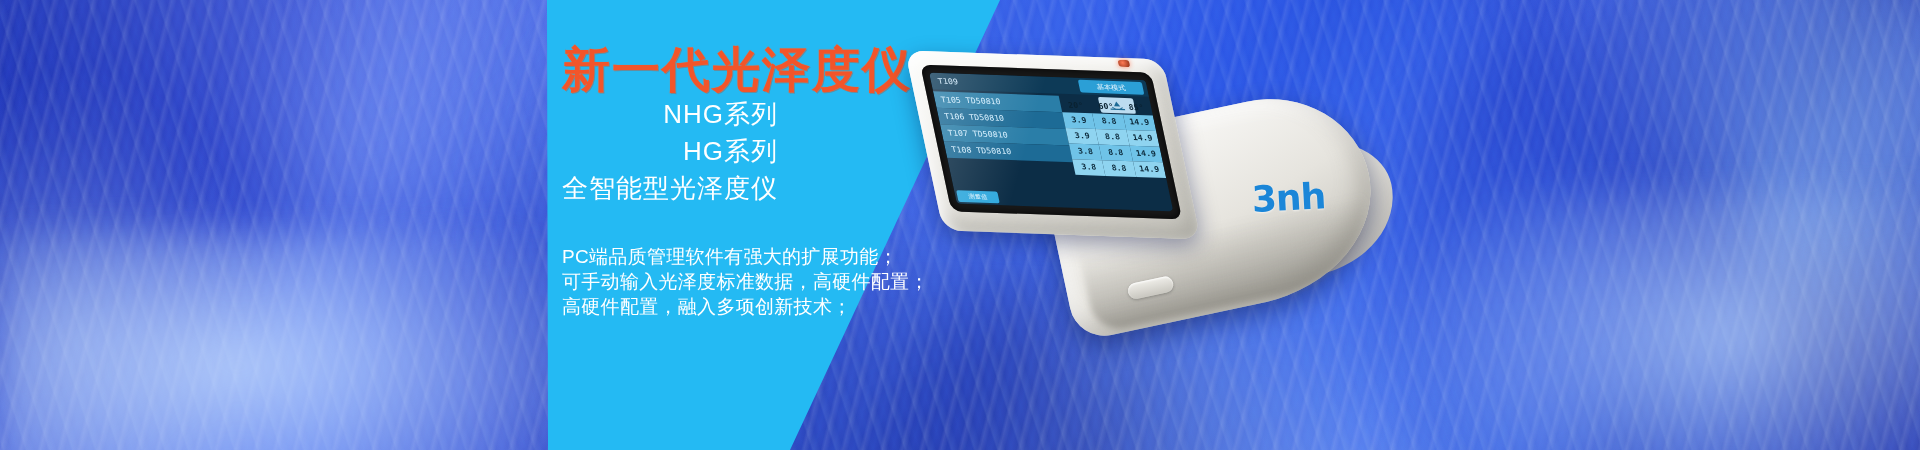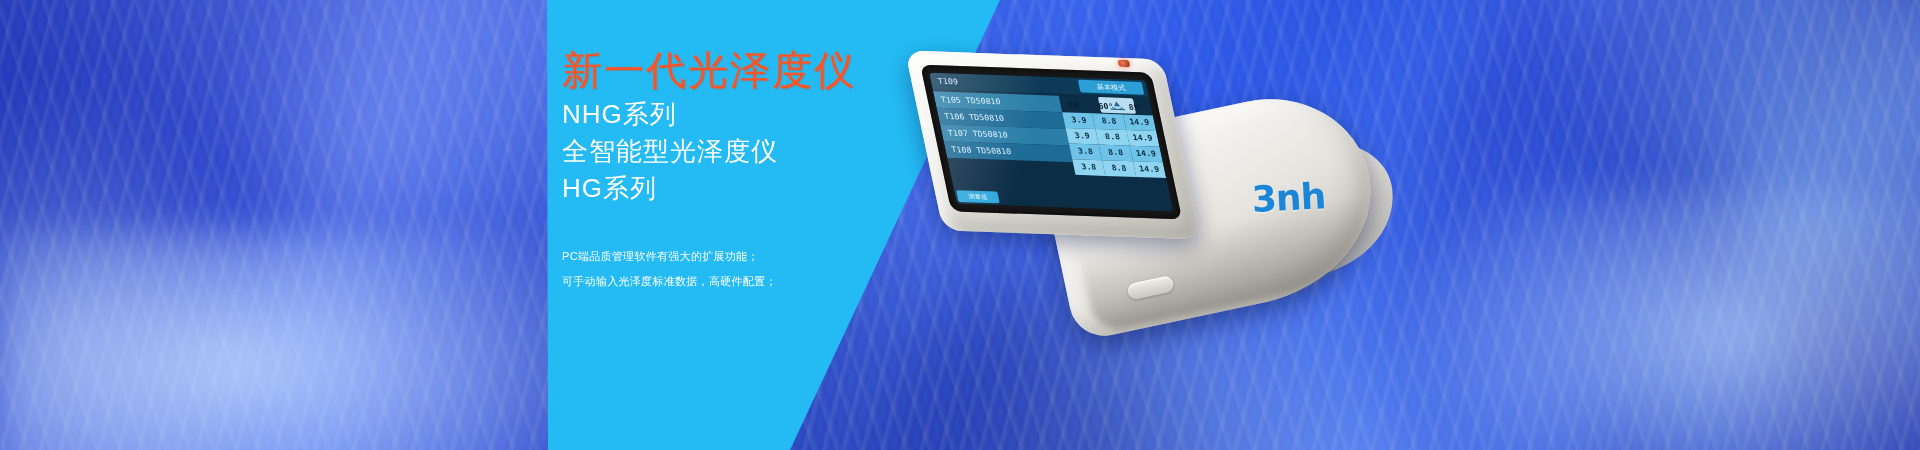--- a/index.html
+++ b/index.html
@@ -43,27 +43,27 @@
      filter:blur(40px);opacity:.85;}
   .glowBottom{position:absolute;left:0;bottom:-120px;width:680px;height:340px;
      background:radial-gradient(ellipse at 35% 40%, rgba(205,228,255,.75), rgba(205,228,255,0) 68%);filter:blur(16px);}
   .glowRight{position:absolute;right:-60px;bottom:-100px;width:620px;height:360px;
      background:radial-gradient(ellipse at 60% 40%, rgba(200,225,255,.62), rgba(200,225,255,0) 66%);filter:blur(18px);}
   .cyan-main{position:absolute;left:0;top:0;width:1000px;height:450px;background:#24baf3;
      clip-path:polygon(547px 0, 1000px 0, 790px 450px, 548px 450px);}
 
   
   .copy{position:absolute;left:560px;top:0;width:520px;height:450px;}
-  .headline{position:absolute;left:2px;top:48px;font-size:40px;line-height:44px;font-weight:400;
+  .headline{position:absolute;left:2px;top:48px;font-size:48px;line-height:44px;font-weight:700;
      letter-spacing:2px;color:#f2552a;white-space:nowrap;
      text-shadow:0 0 1px rgba(255,120,60,.9), 1px 1px 0 rgba(200,60,20,.35);}
   .sub{position:absolute;left:2px;top:96px;color:#ffffff;font-size:26px;line-height:37px;
-     font-weight:400;letter-spacing:1px;white-space:nowrap;}
+     font-weight:400;letter-spacing:1px;white-space:nowrap;text-align:right;}
   .sub div{height:37px;}
-  .para{position:absolute;left:2px;top:244px;color:#ffffff;font-size:11px;line-height:25px;
+  .para{position:absolute;left:2px;top:244px;color:#ffffff;font-size:19px;line-height:25px;
      font-weight:400;letter-spacing:.3px;white-space:nowrap;}
   .para div{height:25px;}
 
   
   .device{position:absolute;left:880px;top:10px;width:520px;height:400px;}
   .dev-body{position:absolute;left:40px;top:18px;width:460px;height:350px;
      transform:rotate(-12deg);transform-origin:50% 50%;}
   .grip{position:absolute;left:130px;top:96px;width:320px;height:200px;
      border-radius:26px 120px 150px 40px/26px 110px 120px 40px;
      background:linear-gradient(160deg,#ffffff 0%,#f4f3f0 26%,#e6e4de 55%,#cfcdc6 78%,#b9b7b0 100%);
@@ -133,27 +133,28 @@
   <div class="glowBottom"></div>
   <div class="glowRight"></div>
 
   <div class="cyan-main"></div>
 
   <div class="copy">
     <div class="headline">新一代光泽度仪</div>
 
     <div class="sub">
       <div>NHG系列</div>
+      <div>HG系列</div>
       <div>全智能型光泽度仪</div>
-      <div>HG系列</div>
     </div>
 
     <div class="para">
       <div>PC端品质管理软件有强大的扩展功能；</div>
       <div>可手动输入光泽度标准数据，高硬件配置；</div>
+      <div>高硬件配置，融入多项创新技术；</div>
     </div>
   </div>
 
   <div class="device">
     <div class="dev-body">
       <div class="tail"></div>
       <div class="grip"></div>
       <div class="grip-shade"></div>
       <div class="btn-side"></div>
 

